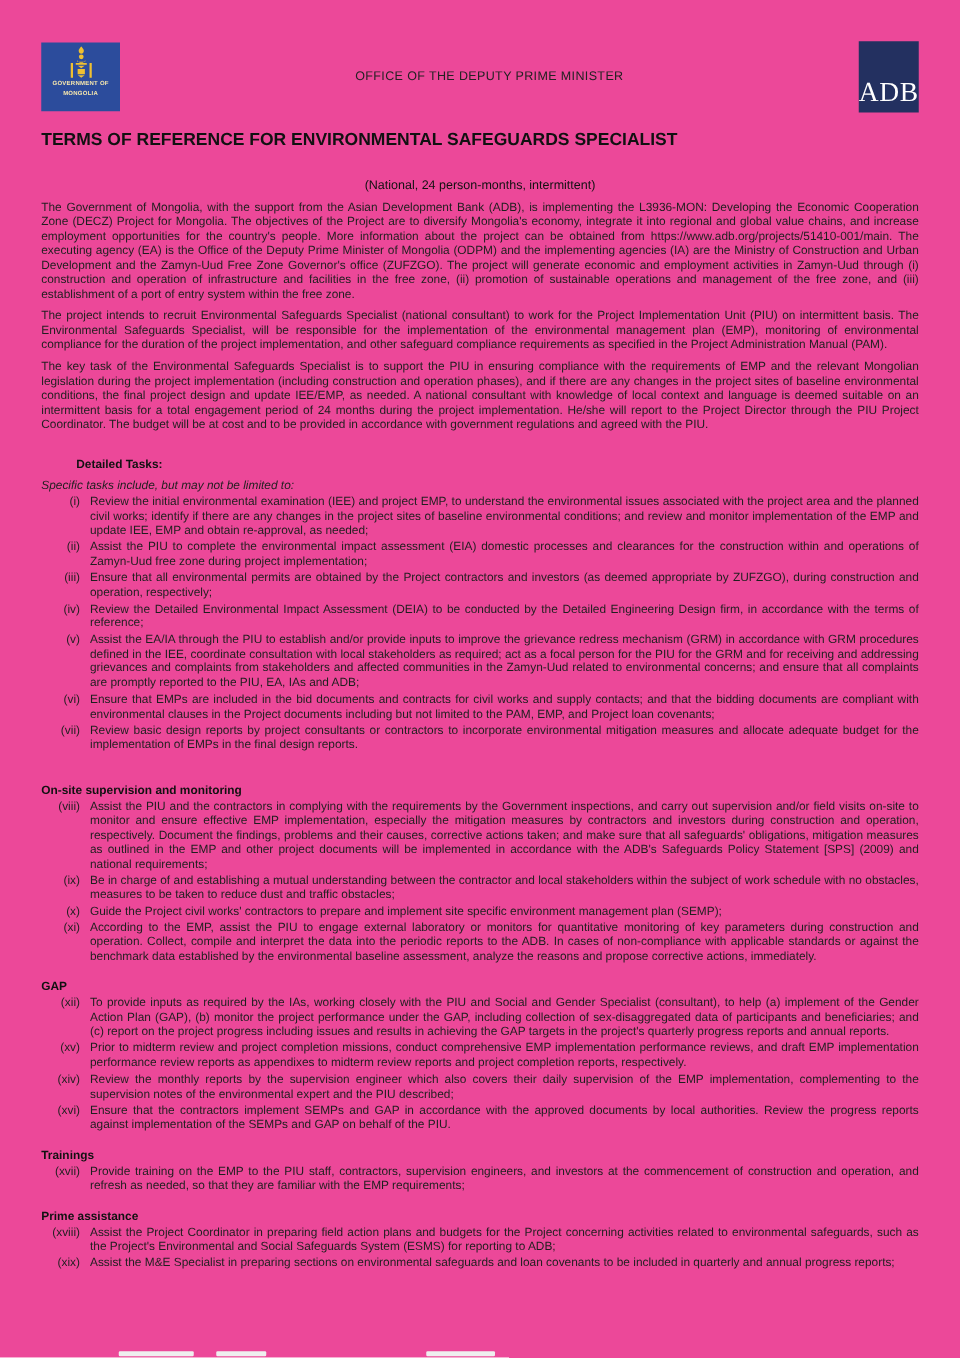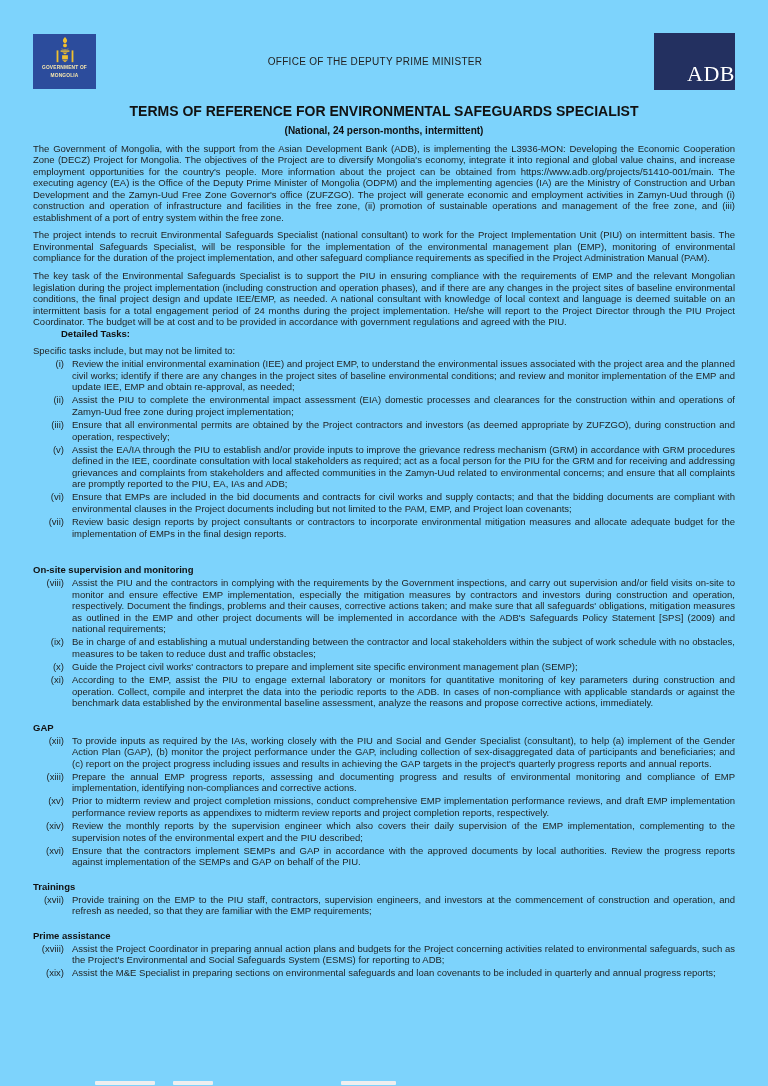--- a/index.html
+++ b/index.html
@@ -1,18 +1,18 @@
 <!DOCTYPE html>
 <html><head>
 <meta charset="utf-8">
 <style>
   html,body{margin:0;padding:0;background:#ffffff;}
   .page{
     width:768px;height:1086px;overflow:hidden;position:relative;
-    background:#7dd3fc;color:#1f1f1f;
+    background:#ec4899;color:#1f1f1f;
     font-family:"Liberation Sans", sans-serif;
     font-size:9.5px;line-height:11.55px;
   }
   .inner{padding:0 33px;}
   
   .header{
     margin-top:33px;height:57px;
     display:flex;align-items:center;justify-content:space-between;
   }
   .gov-logo{
@@ -22,38 +22,38 @@
   }
   .gov-logo .soyombo{display:block;}
   .gov-logo .gov-text{
     margin-top:2px;text-align:center;color:#f7e7ae;
     font-size:4.8px;line-height:6px;font-weight:bold;letter-spacing:.2px;white-space:nowrap;
   }
   .office-line{
     flex:1;text-align:center;font-size:10px;letter-spacing:.3px;color:#222;
   }
   .adb-logo{
-    width:81px;height:57px;background:#233060;
-    display:flex;align-items:flex-end;justify-content:flex-end;box-sizing:border-box;
+    width:48px;height:57px;background:#233060;
+    display:flex;align-items:flex-end;justify-content:flex-start;box-sizing:border-box;
   }
   .adb-logo span{
     font-family:"Liberation Serif", serif;color:#ffffff;
     font-size:22px;line-height:1;padding-bottom:5px;letter-spacing:.5px;
   }
   
   .doc-title{
-    margin-top:13px;text-align:center;font-weight:bold;font-size:14px;line-height:16px;color:#111;
+    margin-top:13px;font-weight:bold;font-size:14px;line-height:16px;color:#111;
   }
   .doc-subtitle{
-    margin-top:6px;text-align:center;font-weight:bold;font-size:10px;color:#111;
+    margin-top:24px;text-align:center;font-weight:normal;font-size:10px;color:#111;
   }
   
   .para{margin-top:6px;text-align:justify;}
-  .bold-line{margin-top:0;font-weight:bold;color:#111;padding-left:28px;}
-  .plain-line{margin-top:6px;}
+  .bold-line{margin-top:20px;font-weight:bold;color:#111;padding-left:28px;}
+  .plain-line{margin-top:6px;font-style:italic;}
   .sec-heading{margin-top:13px;font-weight:bold;color:#111;}
   .sec-heading.extra-gap{margin-top:25px;}
   .task-item{display:flex;margin-top:1.5px;}
   .task-num{flex:0 0 31px;text-align:right;}
   .task-text{flex:1;margin-left:8px;text-align:justify;}
   
   .bottom-artifact{position:absolute;bottom:1px;left:95px;height:4px;display:flex;gap:18px;}
   .bottom-artifact i{display:block;height:4px;background:#efefef;border-radius:1px;}
   .bottom-artifact i:nth-child(1){width:60px;}
   .bottom-artifact i:nth-child(2){width:40px;}
@@ -106,20 +106,24 @@
         </div>
         <div class="task-item">
           <div class="task-num">(ii)</div>
           <div class="task-text">Assist the PIU to complete the environmental impact assessment (EIA) domestic processes and clearances for the construction within and operations of Zamyn-Uud free zone during project implementation;</div>
         </div>
         <div class="task-item">
           <div class="task-num">(iii)</div>
           <div class="task-text">Ensure that all environmental permits are obtained by the Project contractors and investors (as deemed appropriate by ZUFZGO), during construction and operation, respectively;</div>
         </div>
         <div class="task-item">
+          <div class="task-num">(iv)</div>
+          <div class="task-text">Review the Detailed Environmental Impact Assessment (DEIA) to be conducted by the Detailed Engineering Design firm, in accordance with the terms of reference;</div>
+        </div>
+        <div class="task-item">
           <div class="task-num">(v)</div>
           <div class="task-text">Assist the EA/IA through the PIU to establish and/or provide inputs to improve the grievance redress mechanism (GRM) in accordance with GRM procedures defined in the IEE, coordinate consultation with local stakeholders as required; act as a focal person for the PIU for the GRM and for receiving and addressing grievances and complaints from stakeholders and affected communities in the Zamyn-Uud related to environmental concerns; and ensure that all complaints are promptly reported to the PIU, EA, IAs and ADB;</div>
         </div>
         <div class="task-item">
           <div class="task-num">(vi)</div>
           <div class="task-text">Ensure that EMPs are included in the bid documents and contracts for civil works and supply contacts; and that the bidding documents are compliant with environmental clauses in the Project documents including but not limited to the PAM, EMP, and Project loan covenants;</div>
         </div>
         <div class="task-item">
           <div class="task-num">(vii)</div>
           <div class="task-text">Review basic design reports by project consultants or contractors to incorporate environmental mitigation measures and allocate adequate budget for the implementation of EMPs in the final design reports.</div>
@@ -140,44 +144,40 @@
         <div class="task-item">
           <div class="task-num">(xi)</div>
           <div class="task-text">According to the EMP, assist the PIU to engage external laboratory or monitors for quantitative monitoring of key parameters during construction and operation. Collect, compile and interpret the data into the periodic reports to the ADB. In cases of non-compliance with applicable standards or against the benchmark data established by the environmental baseline assessment, analyze the reasons and propose corrective actions, immediately.</div>
         </div>
         <div class="sec-heading">GAP</div>
         <div class="task-item">
           <div class="task-num">(xii)</div>
           <div class="task-text">To provide inputs as required by the IAs, working closely with the PIU and Social and Gender Specialist (consultant), to help (a) implement of the Gender Action Plan (GAP), (b) monitor the project performance under the GAP, including collection of sex-disaggregated data of participants and beneficiaries; and (c) report on the project progress including issues and results in achieving the GAP targets in the project's quarterly progress reports and annual reports.</div>
         </div>
         <div class="task-item">
-          <div class="task-num">(xiii)</div>
-          <div class="task-text">Prepare the annual EMP progress reports, assessing and documenting progress and results of environmental monitoring and compliance of EMP implementation, identifying non-compliances and corrective actions.</div>
-        </div>
-        <div class="task-item">
           <div class="task-num">(xv)</div>
           <div class="task-text">Prior to midterm review and project completion missions, conduct comprehensive EMP implementation performance reviews, and draft EMP implementation performance review reports as appendixes to midterm review reports and project completion reports, respectively.</div>
         </div>
         <div class="task-item">
           <div class="task-num">(xiv)</div>
           <div class="task-text">Review the monthly reports by the supervision engineer which also covers their daily supervision of the EMP implementation, complementing to the supervision notes of the environmental expert and the PIU described;</div>
         </div>
         <div class="task-item">
           <div class="task-num">(xvi)</div>
           <div class="task-text">Ensure that the contractors implement SEMPs and GAP in accordance with the approved documents by local authorities. Review the progress reports against implementation of the SEMPs and GAP on behalf of the PIU.</div>
         </div>
         <div class="sec-heading">Trainings</div>
         <div class="task-item">
           <div class="task-num">(xvii)</div>
           <div class="task-text">Provide training on the EMP to the PIU staff, contractors, supervision engineers, and investors at the commencement of construction and operation, and refresh as needed, so that they are familiar with the EMP requirements;</div>
         </div>
         <div class="sec-heading">Prime assistance</div>
         <div class="task-item">
           <div class="task-num">(xviii)</div>
-          <div class="task-text">Assist the Project Coordinator in preparing annual action plans and budgets for the Project concerning activities related to environmental safeguards, such as the Project's Environmental and Social Safeguards System (ESMS) for reporting to ADB;</div>
+          <div class="task-text">Assist the Project Coordinator in preparing field action plans and budgets for the Project concerning activities related to environmental safeguards, such as the Project's Environmental and Social Safeguards System (ESMS) for reporting to ADB;</div>
         </div>
         <div class="task-item">
           <div class="task-num">(xix)</div>
           <div class="task-text">Assist the M&amp;E Specialist in preparing sections on environmental safeguards and loan covenants to be included in quarterly and annual progress reports;</div>
         </div>
       </div>
 
   </div>
 
   <div class="bottom-artifact">

